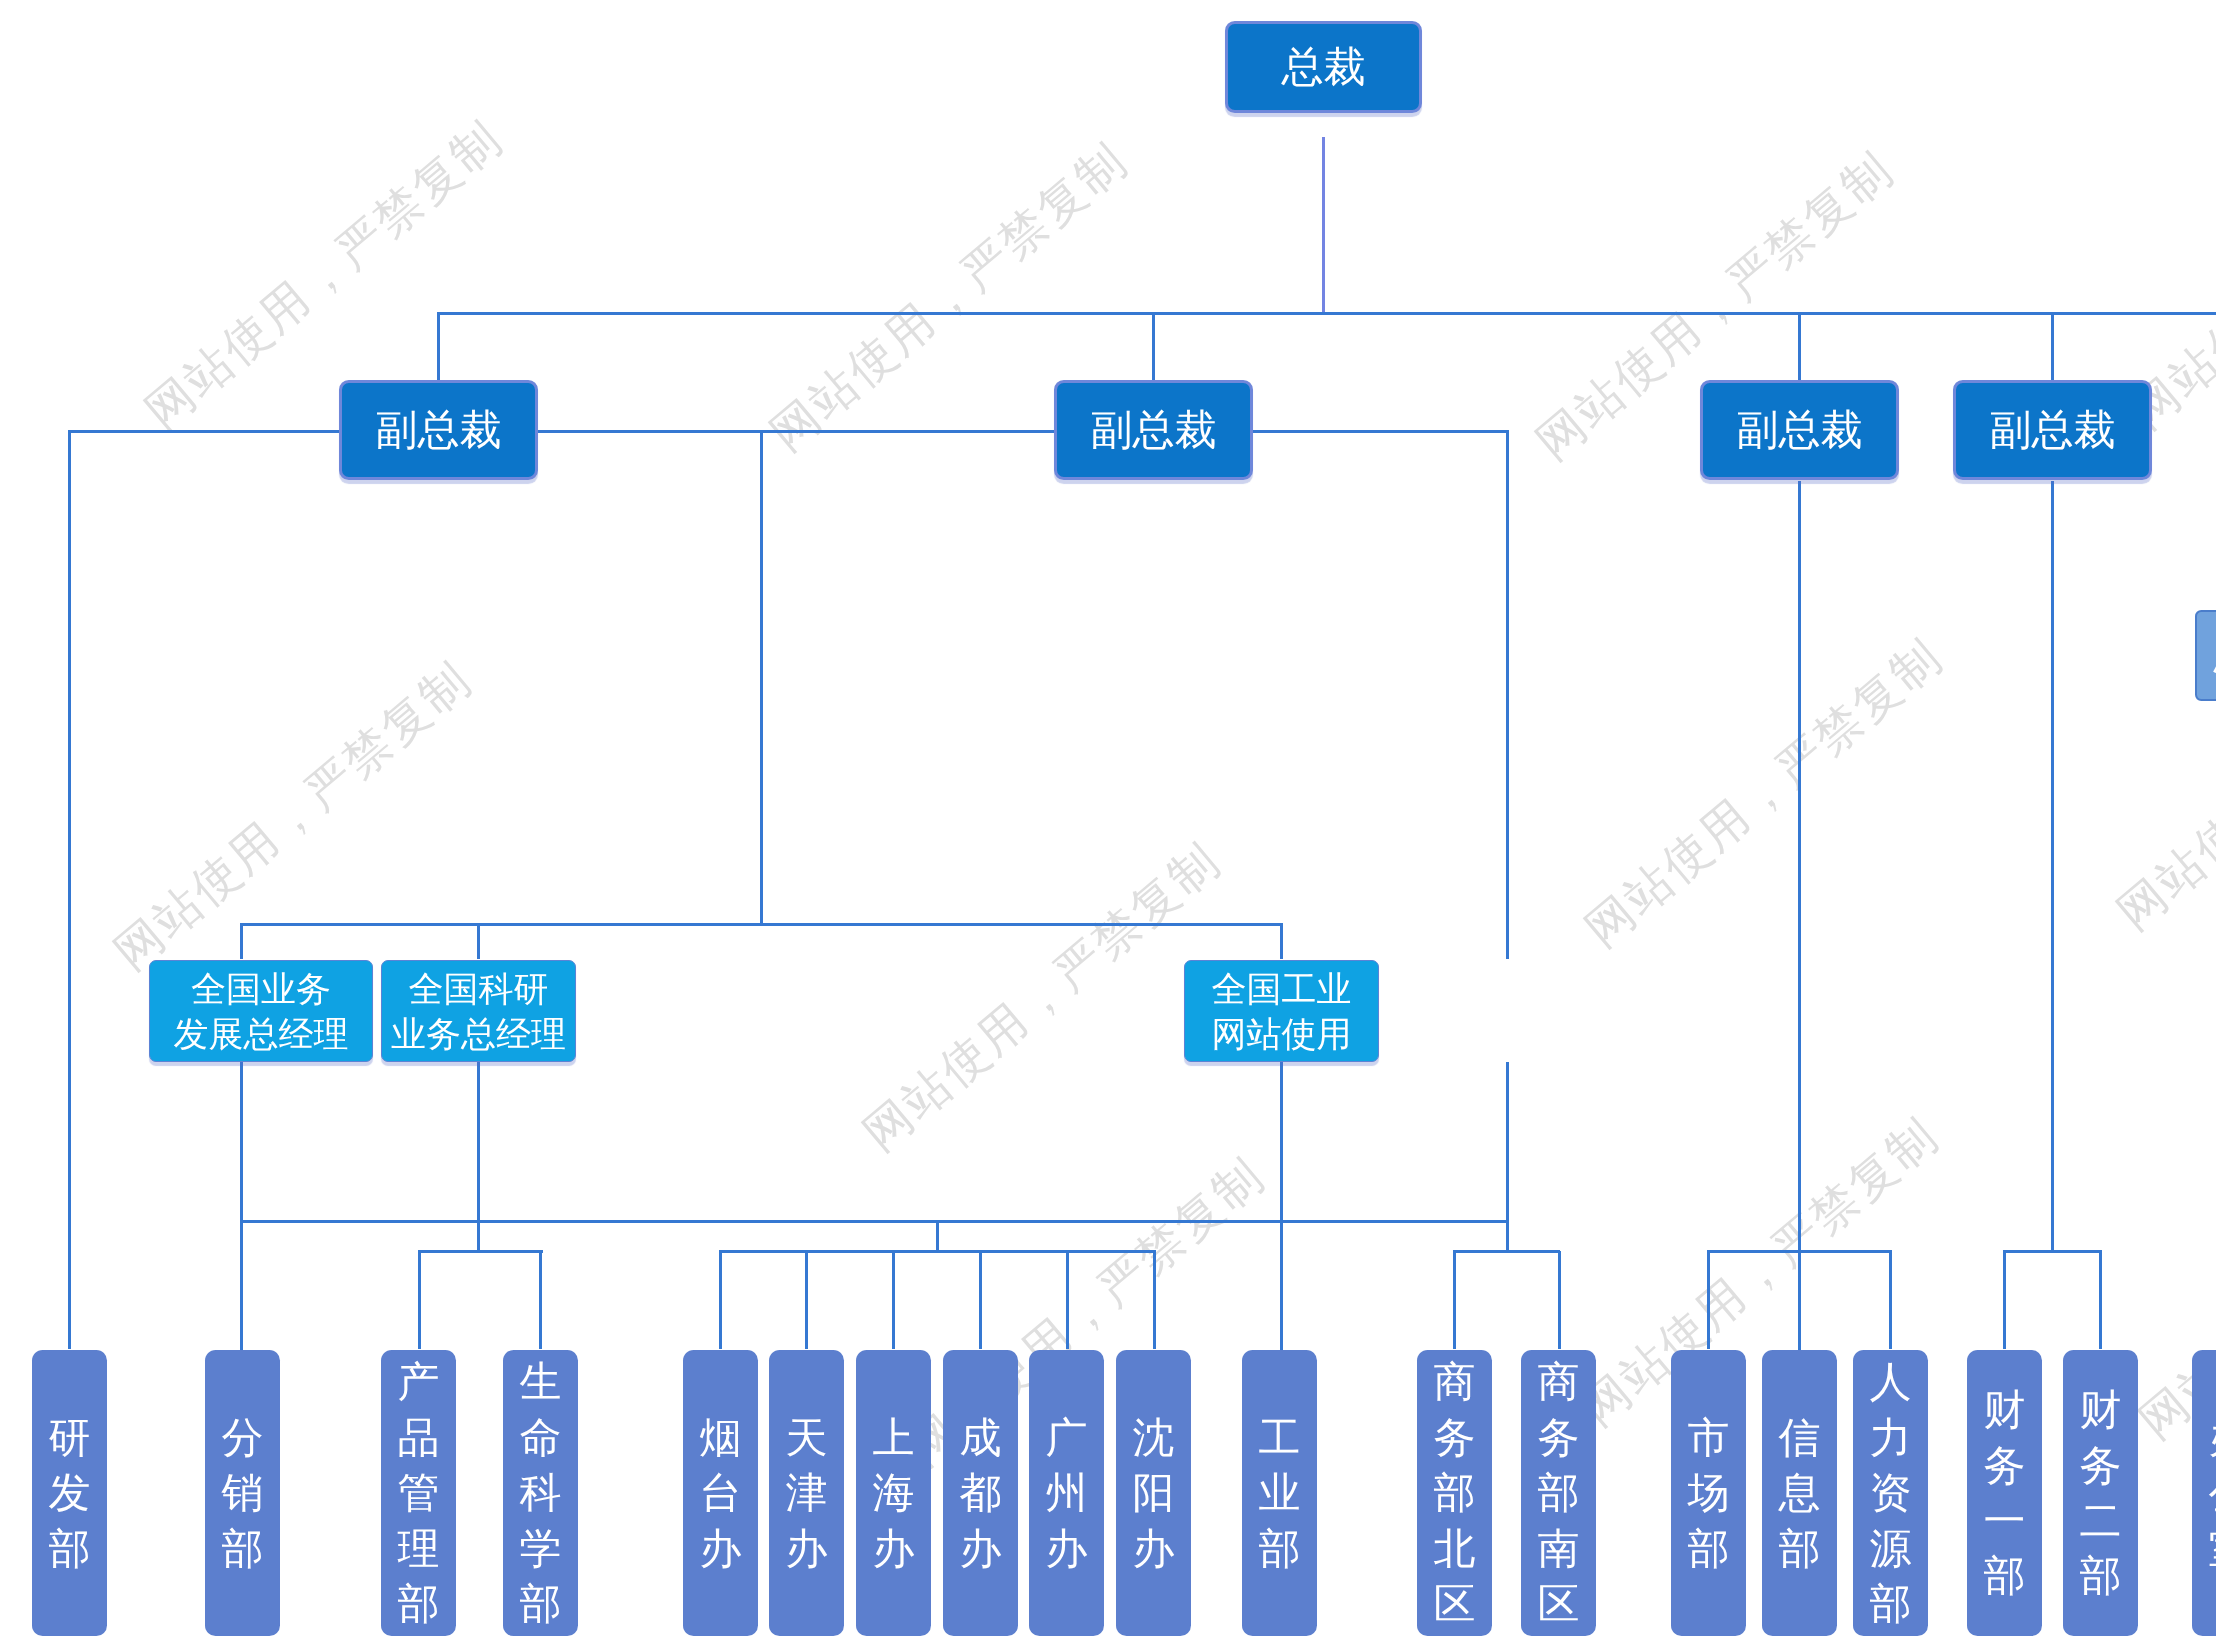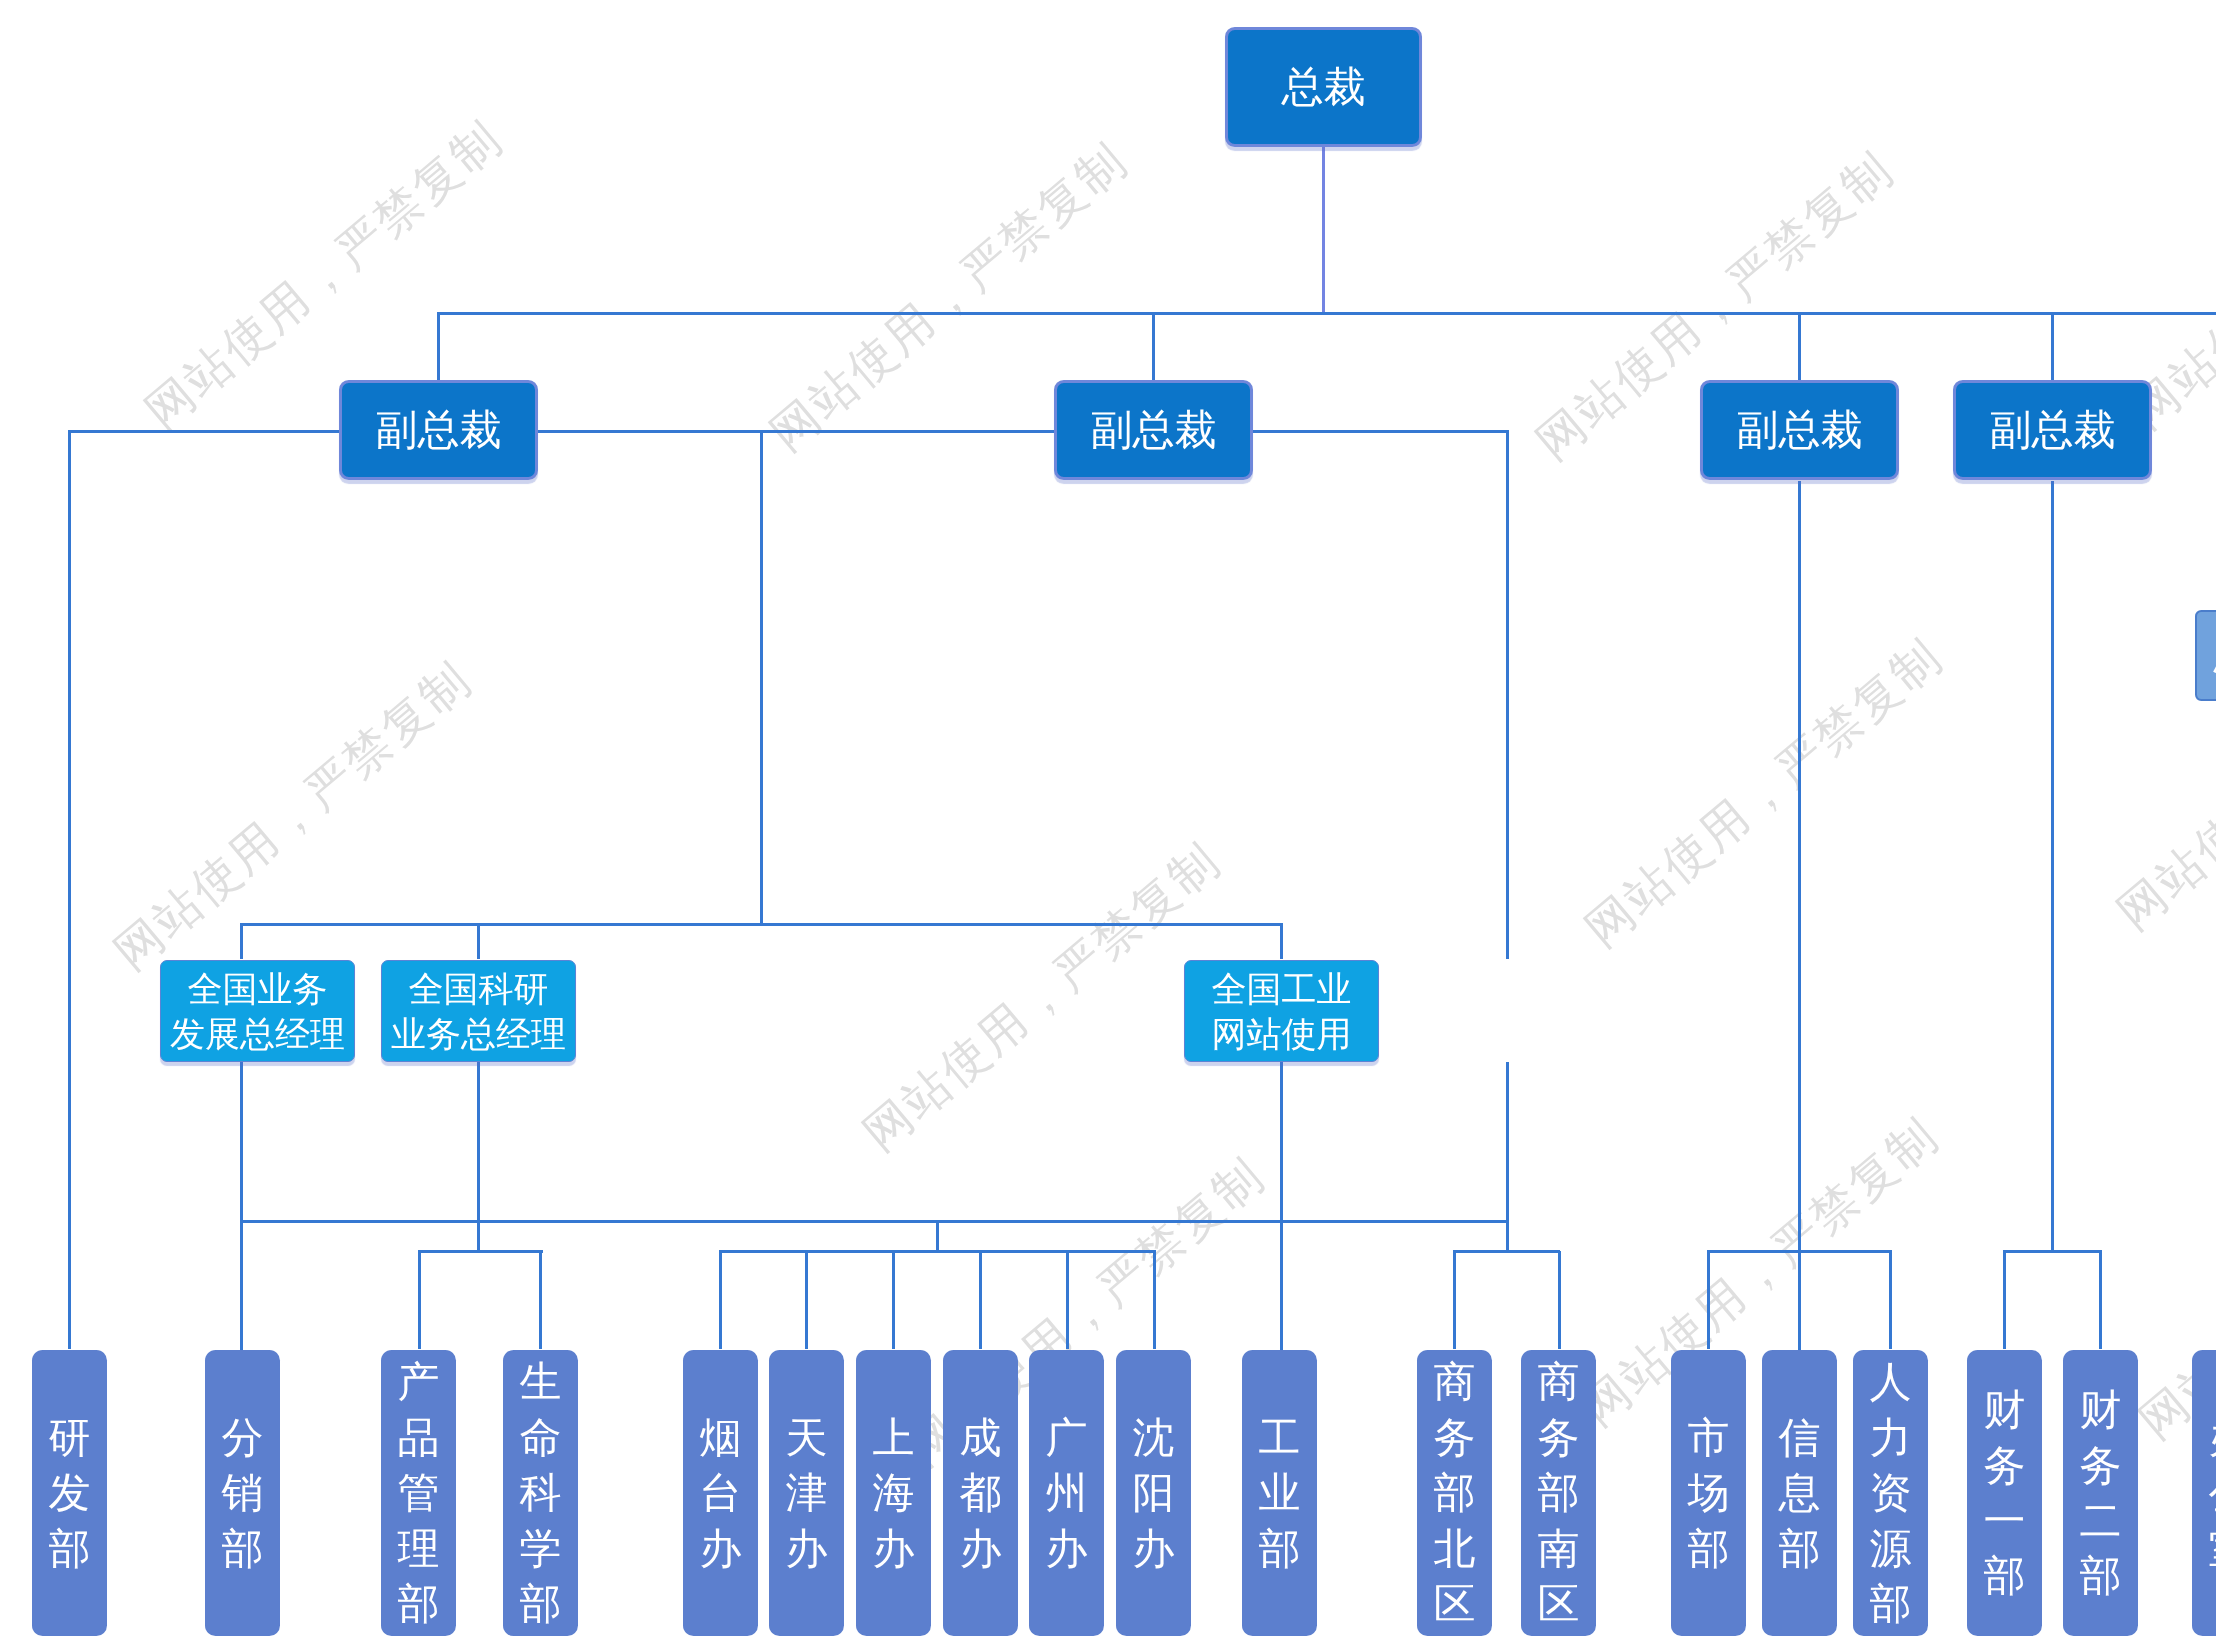--- a/index.html
+++ b/index.html
@@ -127,30 +127,30 @@
   <div class="line h" style="left:538px;top:430px;width:516px"></div>
   <div class="line h" style="left:1253px;top:430px;width:256px"></div>
   <div class="line h" style="left:240px;top:923px;width:1043px"></div>
   <div class="line h" style="left:418px;top:1250px;width:125px"></div>
   <div class="line h" style="left:240px;top:1220px;width:1269px"></div>
   <div class="line h" style="left:719px;top:1250px;width:437px"></div>
   <div class="line h" style="left:1453px;top:1250px;width:107px"></div>
   <div class="line h" style="left:1707px;top:1250px;width:185px"></div>
   <div class="line h" style="left:2003px;top:1250px;width:99px"></div>
 
-  <div class="node exec" style="left:1225px;top:27px;width:197px;height:120px">总裁</div>
+  <div class="node exec" style="left:1225px;top:21px;width:197px;height:92px">总裁</div>
 
   <div class="node exec" style="left:339px;top:380px;width:199px;height:100px">副总裁</div>
   <div class="node exec" style="left:1054px;top:380px;width:199px;height:100px">副总裁</div>
   <div class="node exec" style="left:1700px;top:380px;width:199px;height:100px">副总裁</div>
   <div class="node exec" style="left:1953px;top:380px;width:199px;height:100px">副总裁</div>
 
   <div class="node assist" style="left:2195px;top:610px;width:193px;height:91px">总裁助理</div>
 
-  <div class="node mgr" style="left:160px;top:960px;width:195px;height:102px">全国业务
+  <div class="node mgr" style="left:149px;top:960px;width:224px;height:102px">全国业务
 发展总经理</div>
   <div class="node mgr" style="left:381px;top:960px;width:195px;height:102px">全国科研
 业务总经理</div>
   <div class="node mgr" style="left:1184px;top:960px;width:195px;height:102px">全国工业
 网站使用</div>
 
   <div class="dept" style="left:32px">研
 发
 部</div>
   <div class="dept" style="left:205px">分

